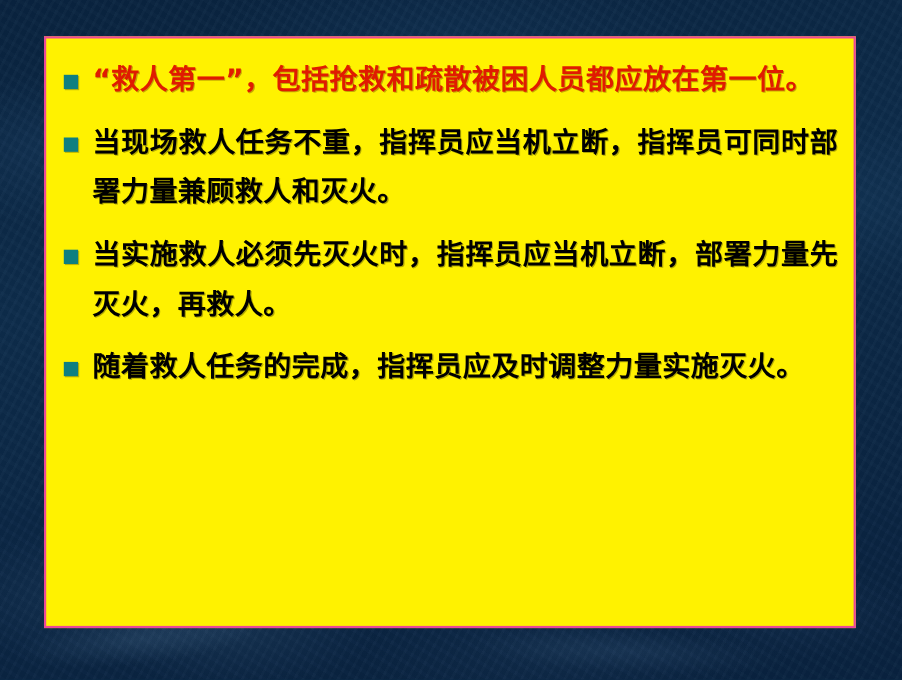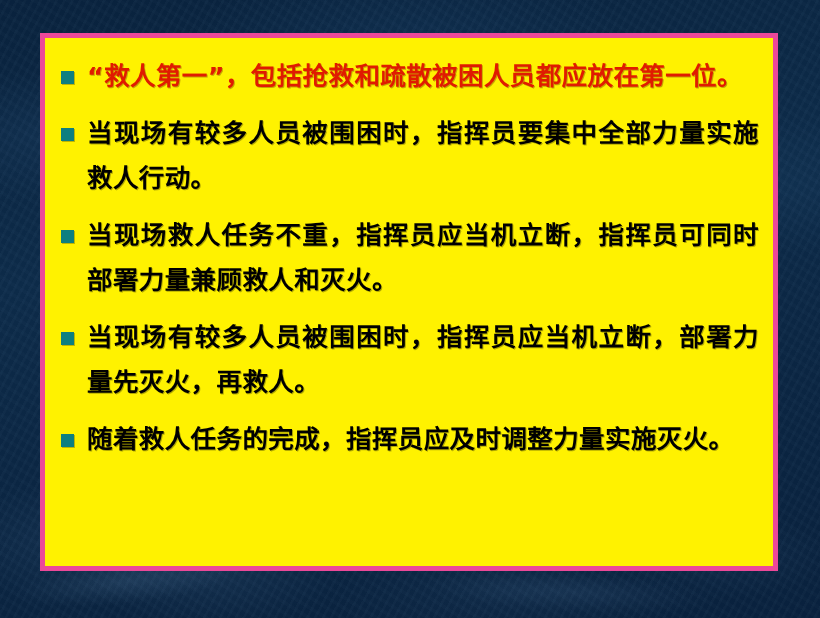--- a/index.html
+++ b/index.html
@@ -69,21 +69,21 @@
 
   
   .content-panel {
     position: absolute;
     left: 40px;
     top: 33px;
     width: 738px;
     height: 538px;
     box-sizing: border-box;
     background: #FFF200;
-    border: 5px solid #ec4899;
+    border: 2px solid #ec4899;
     padding: 16px 14px 0 8px;
   }
 
   .bullet-list {
     list-style: none;
     margin: 0;
     padding: 0;
   }
 
   .bullet-item {
@@ -131,33 +131,29 @@
   <div class="bg-swirl-b"></div>
 
   <div class="content-panel">
     <ul class="bullet-list">
 
       <li class="bullet-item accent">
         <span class="bullet-marker"></span>
         <span class="bullet-text">“救人第一”，包括抢救和疏散被困人员都应放在第一位。</span>
       </li>
 
-      <li class="bullet-item">
-        <span class="bullet-marker"></span>
-        <span class="bullet-text">当现场有较多人员被围困时，指挥员要集中全部力量实施救人行动。</span>
-      </li>
 
       <li class="bullet-item">
         <span class="bullet-marker"></span>
         <span class="bullet-text">当现场救人任务不重，指挥员应当机立断，指挥员可同时部署力量兼顾救人和灭火。</span>
       </li>
 
       <li class="bullet-item">
         <span class="bullet-marker"></span>
-        <span class="bullet-text">当现场有较多人员被围困时，指挥员应当机立断，部署力量先灭火，再救人。</span>
+        <span class="bullet-text">当实施救人必须先灭火时，指挥员应当机立断，部署力量先灭火，再救人。</span>
       </li>
 
       <li class="bullet-item">
         <span class="bullet-marker"></span>
         <span class="bullet-text">随着救人任务的完成，指挥员应及时调整力量实施灭火。</span>
       </li>
 
     </ul>
   </div>
 

